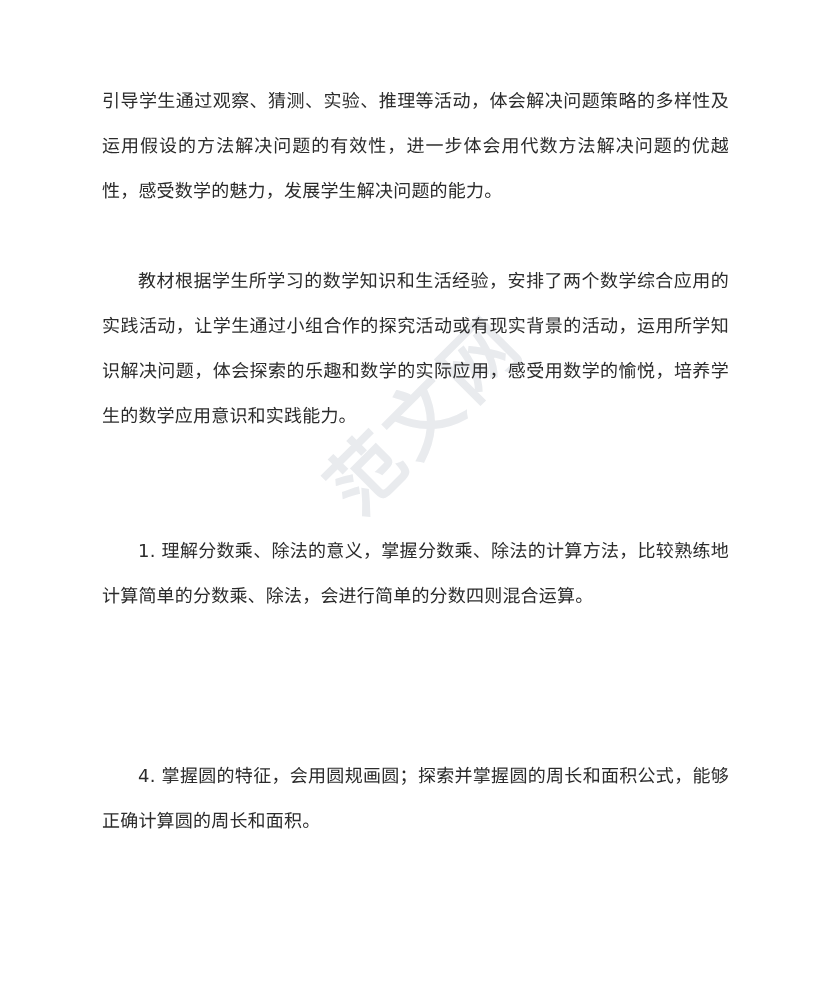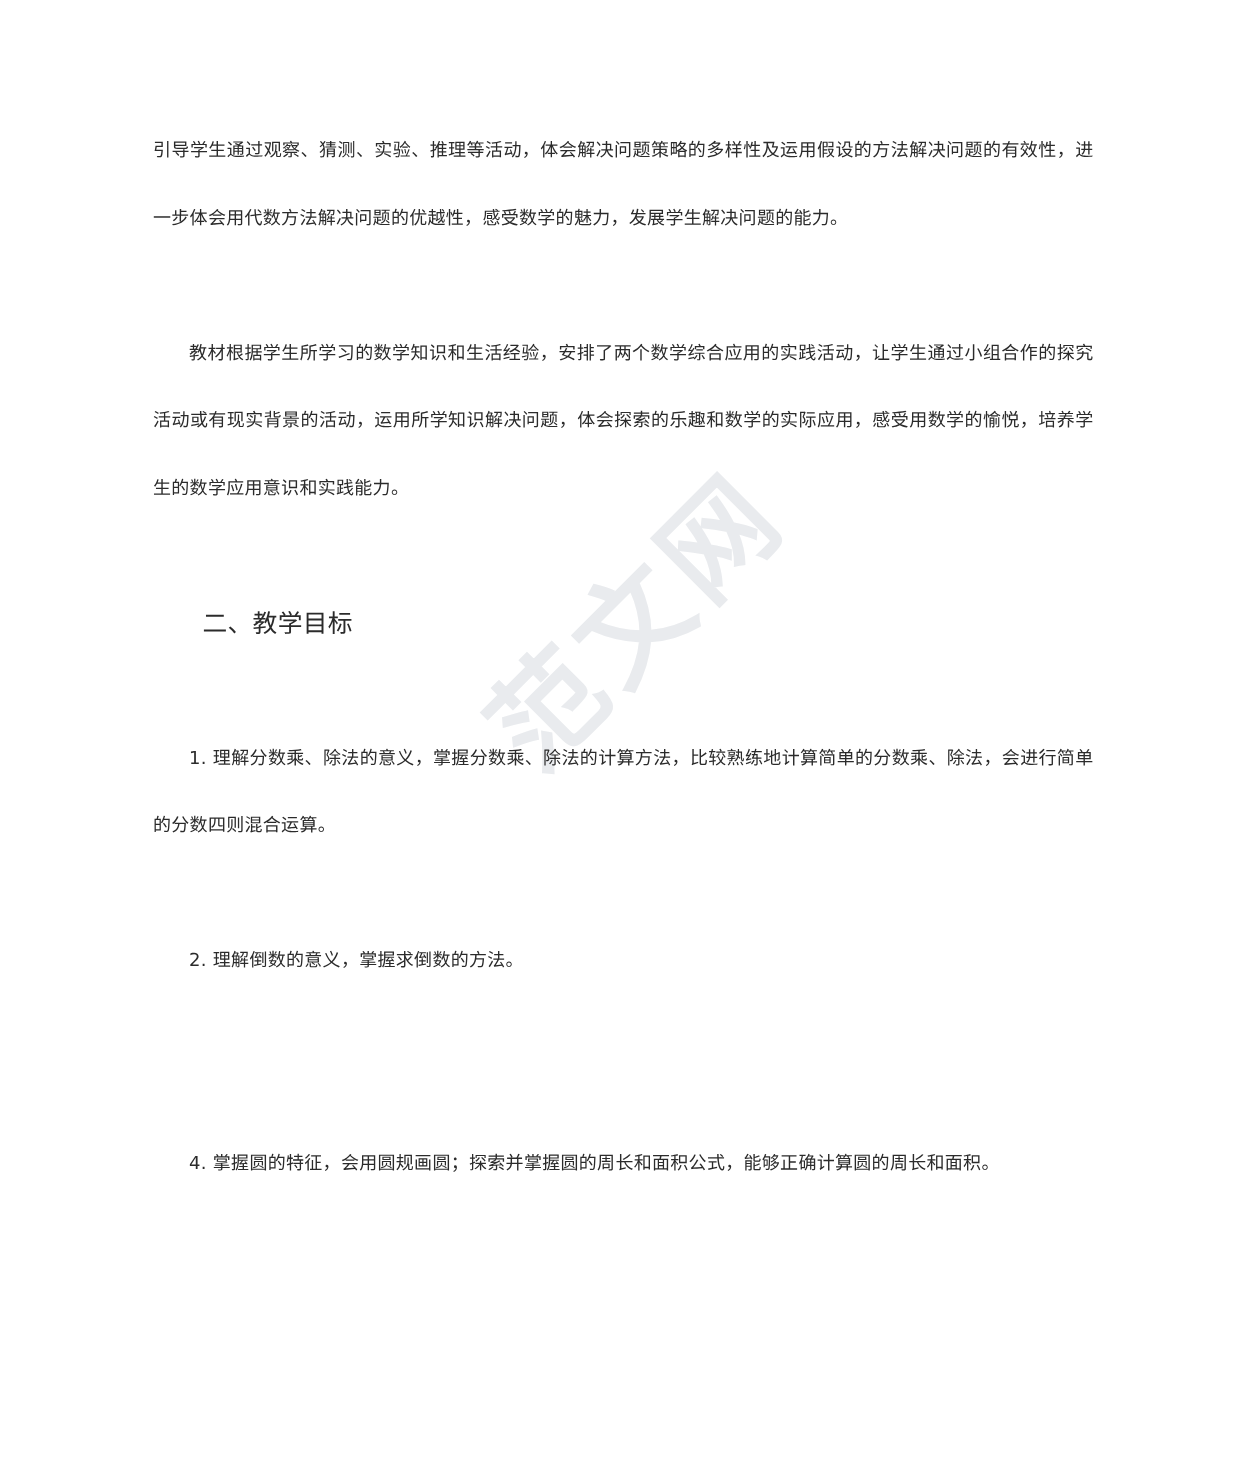--- a/index.html
+++ b/index.html
@@ -54,21 +54,21 @@
   }
   
   .content {
     position: absolute;
     left: 102px;
     top: 0;
     width: 627px;
     z-index: 2;
   }
   .para {
-    font-size: 12px;
+    font-size: 18px;
     line-height: 45px;
     color: #2b2b2b;
     text-align: justify;
     text-justify: inter-ideograph;
     margin: 0;
     letter-spacing: 0.2px;
     font-weight: 400;
   }
   .para.indent {
     text-indent: 2em;
@@ -104,29 +104,27 @@
     <div class="spacer-top"></div>
 
     <p class="para last-line-left">引导学生通过观察、猜测、实验、推理等活动，体会解决问题策略的多样性及运用假设的方法解决问题的有效性，进一步体会用代数方法解决问题的优越性，感受数学的魅力，发展学生解决问题的能力。</p>
 
     <div class="spacer-sm"></div>
 
     <p class="para indent last-line-left">教材根据学生所学习的数学知识和生活经验，安排了两个数学综合应用的实践活动，让学生通过小组合作的探究活动或有现实背景的活动，运用所学知识解决问题，体会探索的乐趣和数学的实际应用，感受用数学的愉悦，培养学生的数学应用意识和实践能力。</p>
 
     <div class="spacer-sm"></div>
 
-    <h2 class="heading">二、教学目标</h2>
 
     <div class="spacer-sm"></div>
 
     <p class="para indent last-line-left">1. 理解分数乘、除法的意义，掌握分数乘、除法的计算方法，比较熟练地计算简单的分数乘、除法，会进行简单的分数四则混合运算。</p>
 
     <div class="spacer-sm"></div>
 
-    <p class="para indent last-line-left">2. 理解倒数的意义，掌握求倒数的方法。</p>
 
     <div class="spacer-sm"></div>
 
 
     <div class="spacer-sm"></div>
 
     <p class="para indent last-line-left">4. 掌握圆的特征，会用圆规画圆；探索并掌握圆的周长和面积公式，能够正确计算圆的周长和面积。</p>
 
     <div class="spacer-sm"></div>
 

